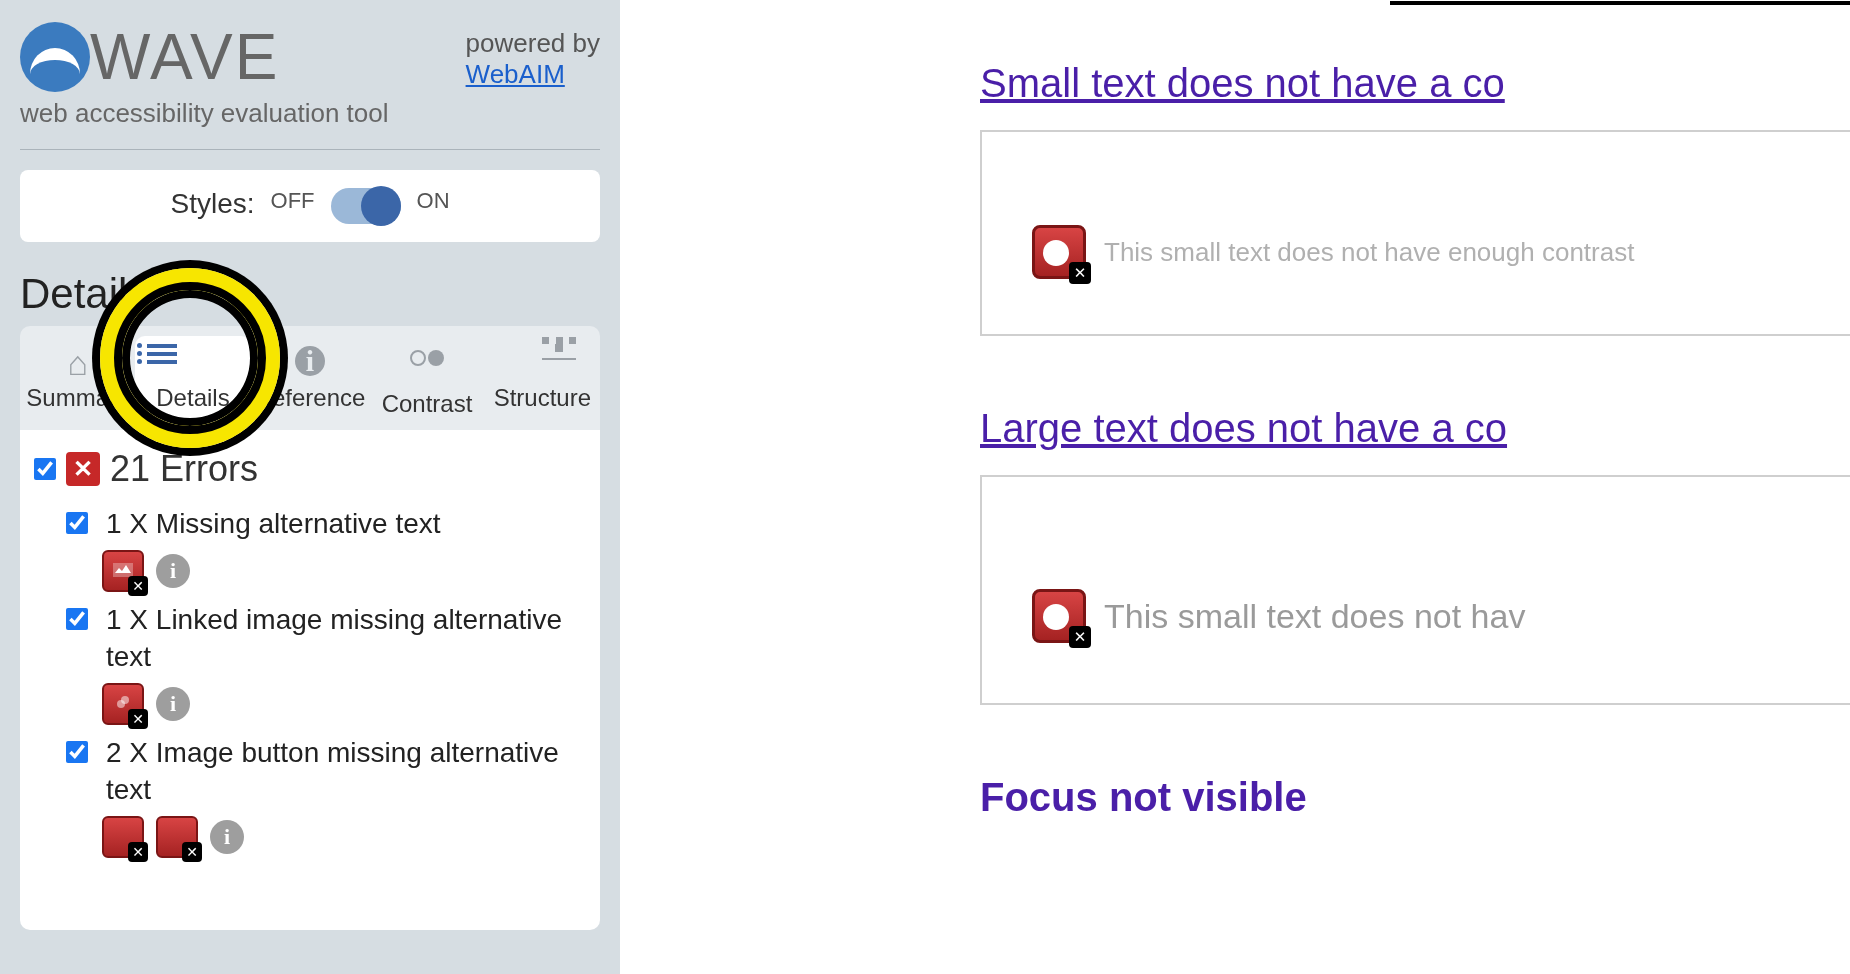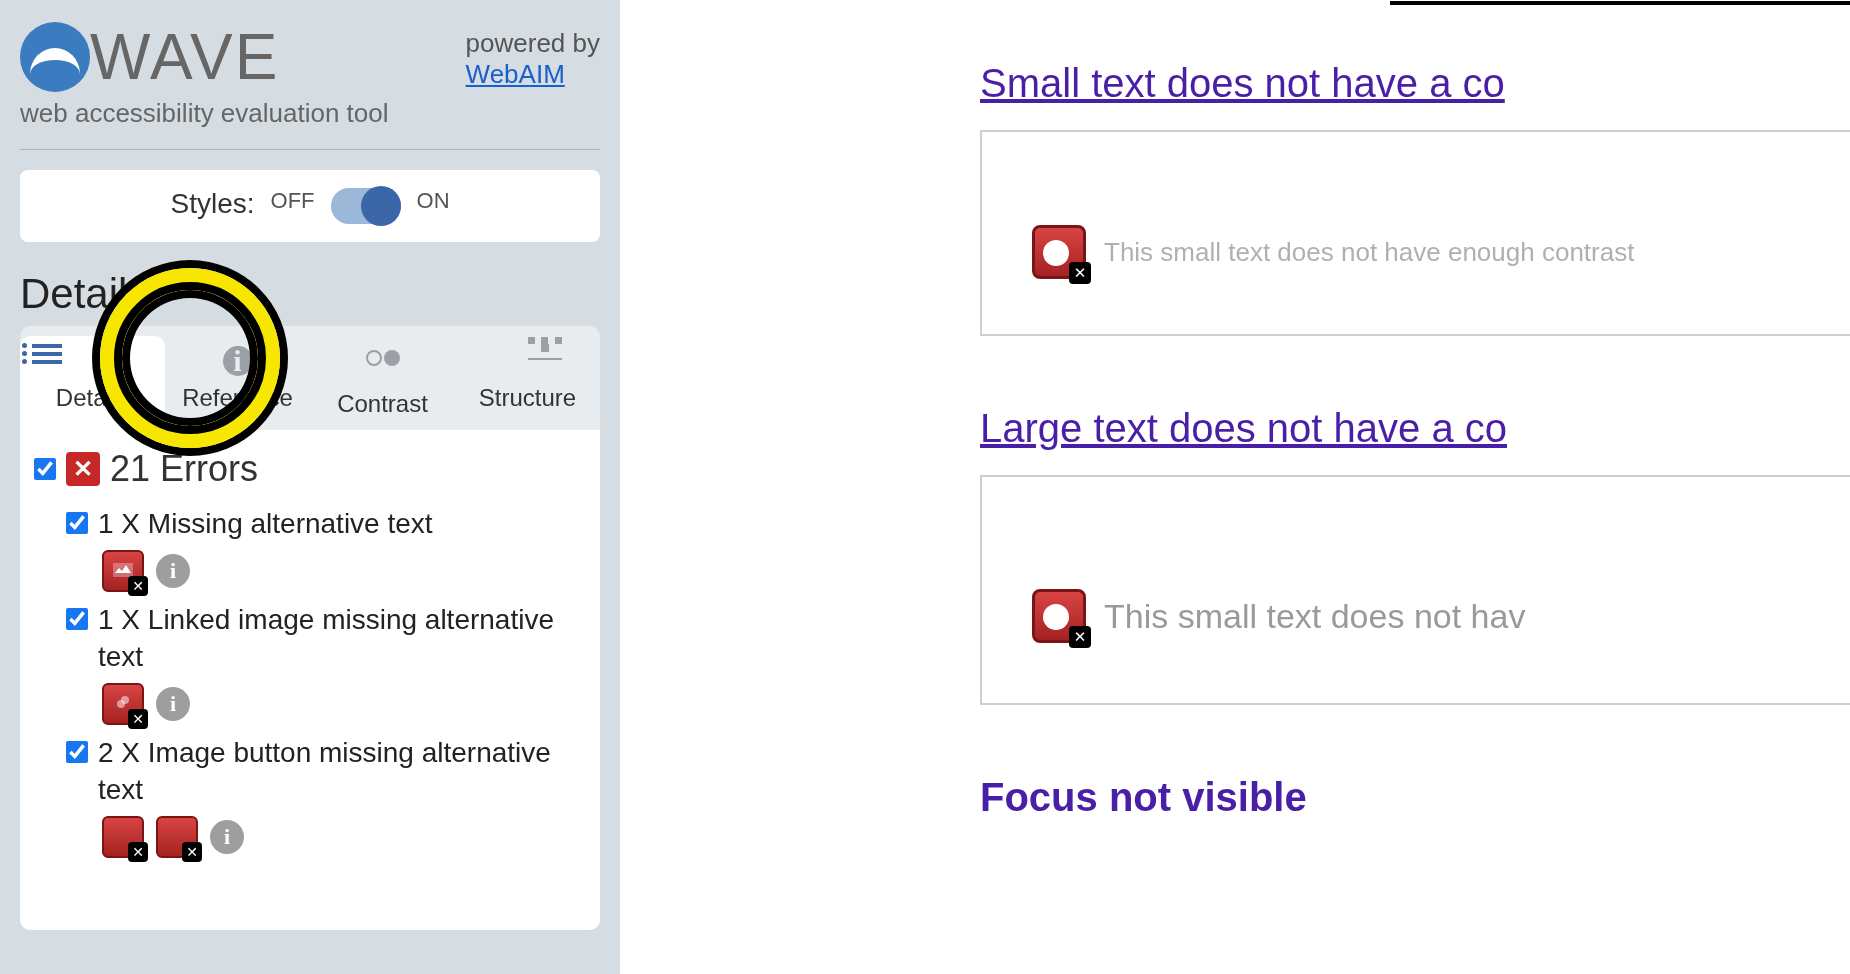--- a/index.html
+++ b/index.html
@@ -186,21 +186,21 @@
   font-size: 24px;
 }
 
 .issue {
   margin-left: 32px;
   margin-bottom: 10px;
 }
 .issue-row {
   display: flex;
   align-items: flex-start;
-  gap: 10px;
+  gap: 18px;
   font-size: 28px;
   color: #222;
 }
 .issue-row input[type=checkbox] {
   width: 22px; height: 22px;
   margin-top: 6px;
   accent-color: #1976f2;
 }
 .issue-text { flex: 1; line-height: 1.3; }
 .icon-row {
@@ -363,20 +363,24 @@
     <span class="toggle-off">OFF</span>
     <div class="toggle">
       <div class="toggle-knob"></div>
     </div>
     <span class="toggle-on">ON</span>
   </div>
 
   <div class="details-heading">Details</div>
 
   <div class="tabs">
+    <div class="tab">
+      <span class="tab-icon icon-home"></span>
+      <span>Summary</span>
+    </div>
     <div class="tab active">
       <span class="tab-icon">
         <span class="icon-list">
             <span></span>
             <span></span>
             <span></span>
           </span>
       </span>
       <span>Details</span>
     </div>

